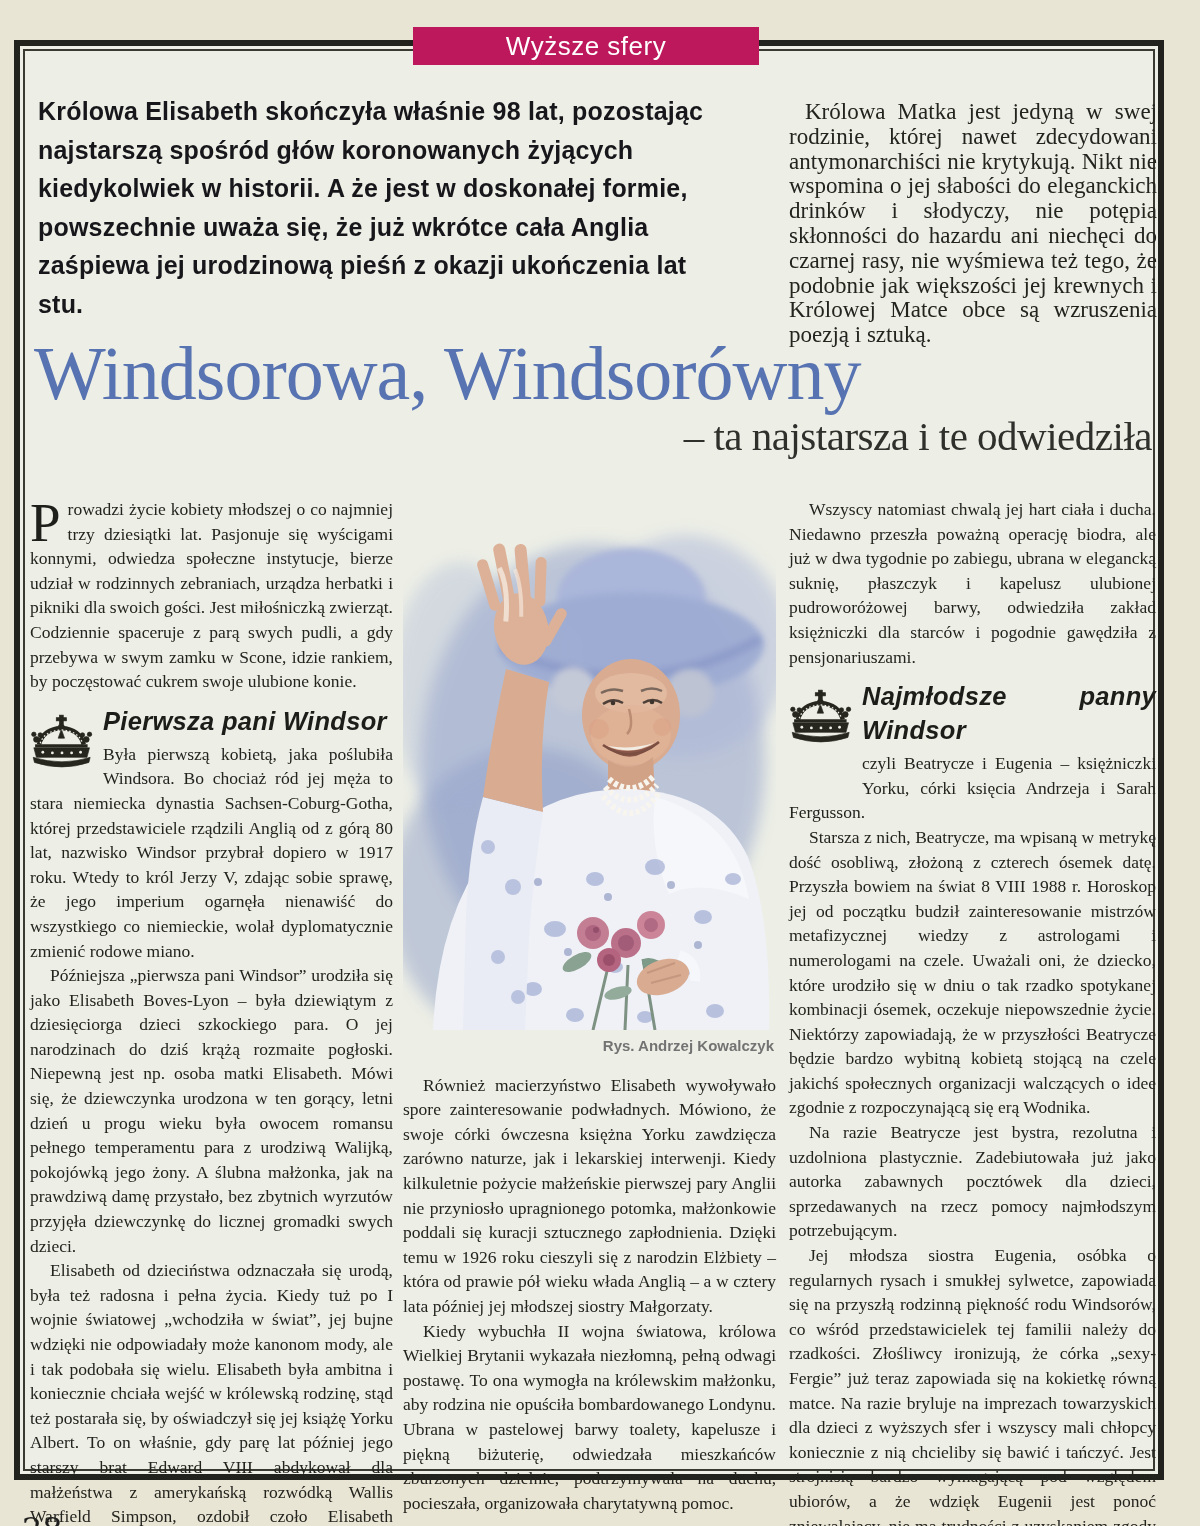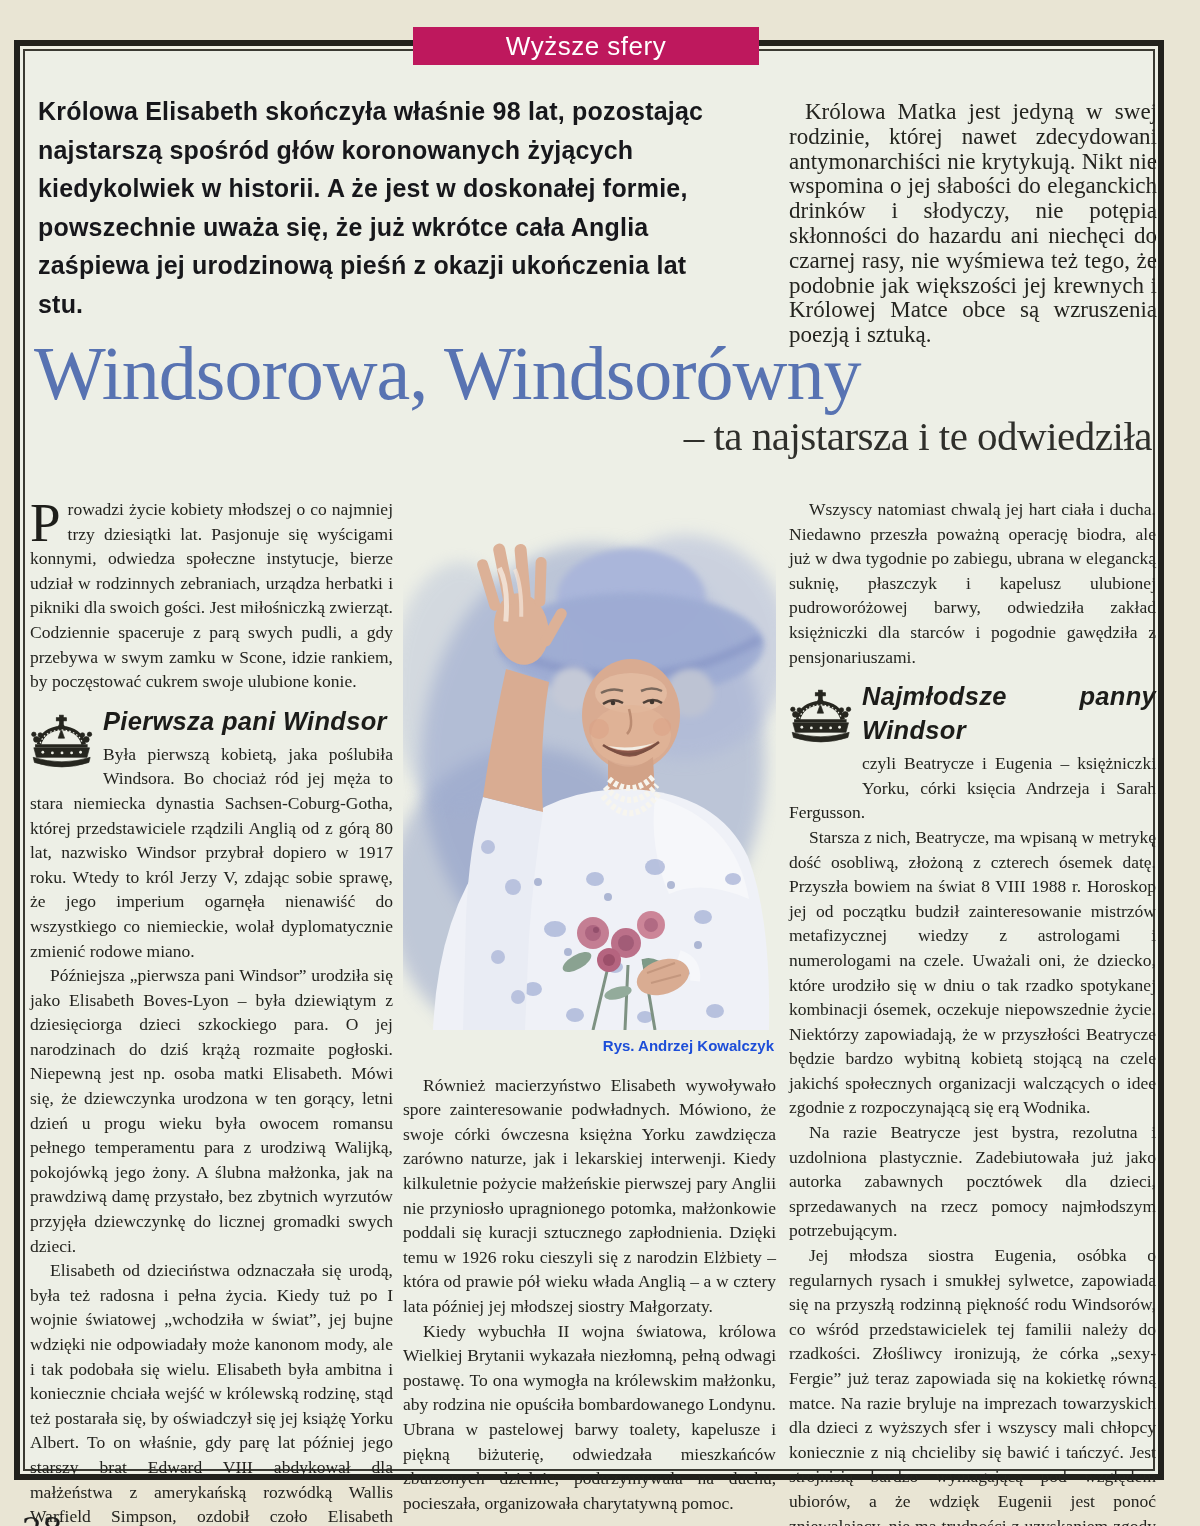--- a/index.html
+++ b/index.html
@@ -35,21 +35,21 @@
   #col2{left:403px;width:373px;}
   #col3{left:789px;width:367px;}
   .dropcap{float:left;font-size:55px;line-height:44px;padding:4px 7px 0 0;color:#1e1e1a;}
   .section{margin-top:10px;}
   .crown{float:left;width:64px;height:64px;margin:6px 9px 14px 0;}
   #col3 .crown{margin-bottom:38px;}
   .sec-heading{font-family:"Liberation Sans",sans-serif;font-style:italic;font-weight:600;
     font-size:25.5px;line-height:34px;margin:0 0 4px 0;color:#1c1c19;letter-spacing:.3px;}
   .illo{width:373px;height:533px;position:relative;}
   .caption{text-align:right;font-family:"Liberation Sans",sans-serif;font-weight:bold;
-    font-size:15px;color:#1d4ed8;margin:4px 2px 14px 0;}
+    font-size:15px;color:#737373;margin:4px 2px 14px 0;}
   .pagenum{position:absolute;left:22px;top:1481px;
     font-family:"DejaVu Serif",serif;font-size:32px;color:#1d1d1d;margin-top:29px;}
 </style>
 </head>
 <body>
 
 <div class="page">
 
   <div class="frame">
     <div class="frame-inner"></div>

